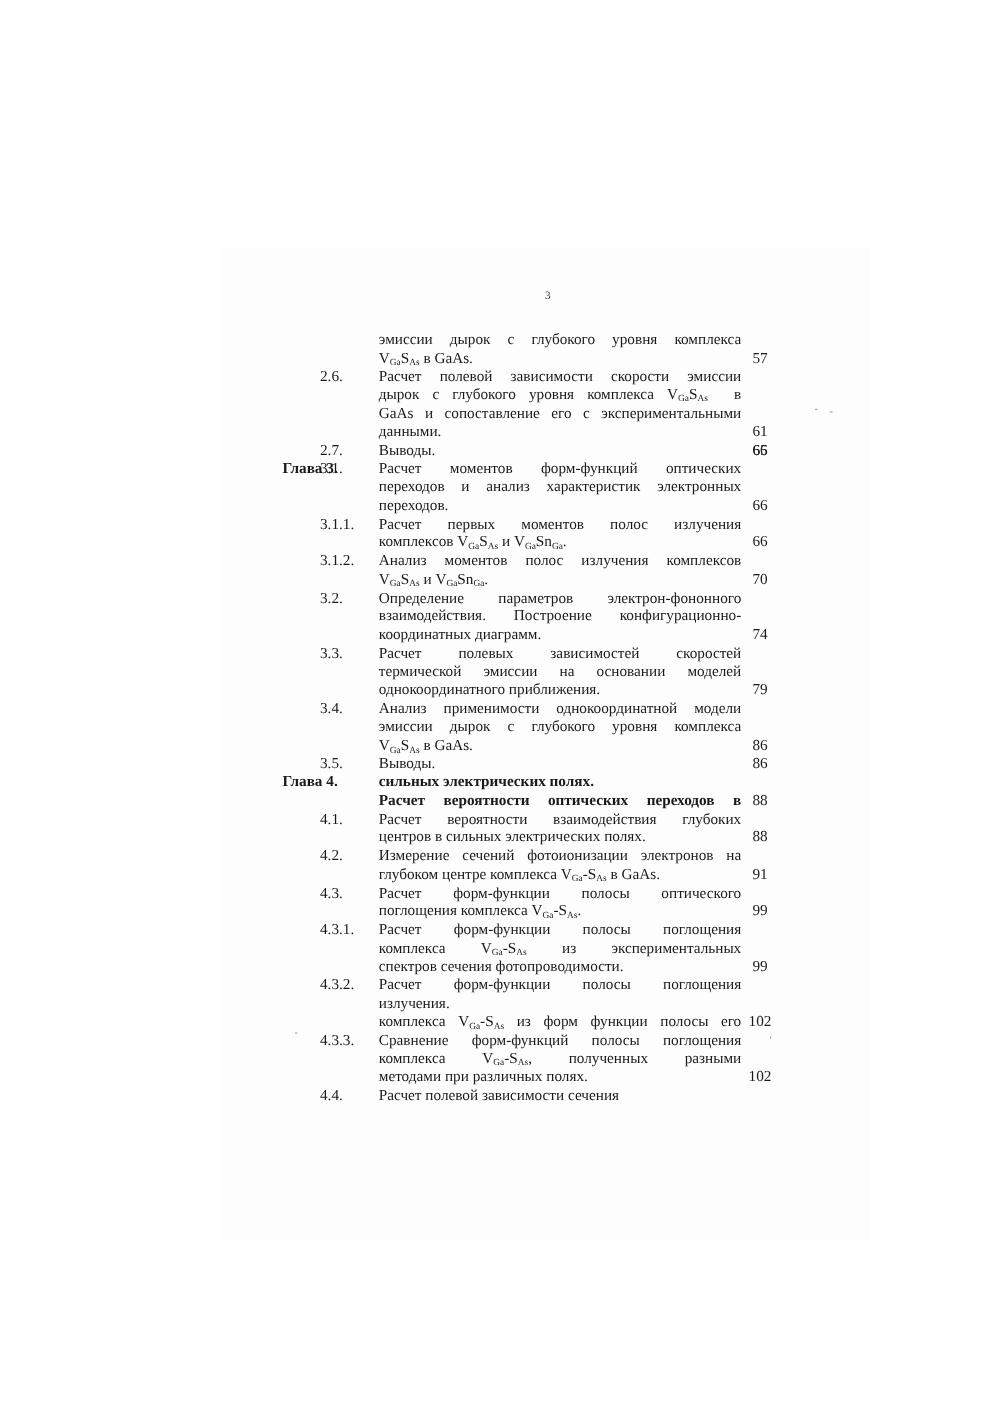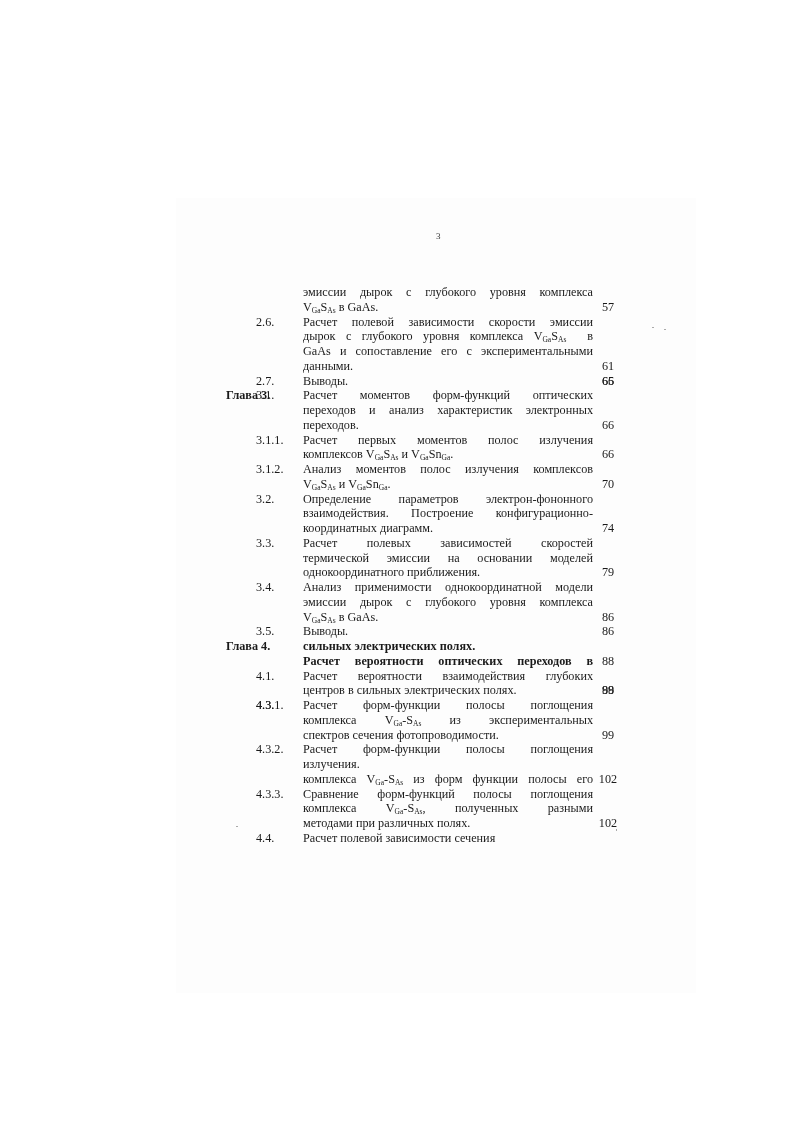--- a/index.html
+++ b/index.html
@@ -1,21 +1,21 @@
 <!DOCTYPE html>
 <html><head>
 <meta charset="utf-8">
 <style>
   html, body { margin: 0; padding: 0; background: #ffffff; }
   body { width: 795px; height: 1124px; position: relative; overflow: hidden;
          font-family: "Liberation Serif", "DejaVu Serif", serif; color: #1a1a1a; }
   .sheet { position: absolute; left: 176px; top: 198px; width: 520px; height: 795px;
            background: #fdfdfd; }
   .page-num { position: absolute; left: 436px; top: 231px; font-size: 9px; color: #333; }
-  .toc { position: absolute; left: 0; top: 264px; width: 795px; margin-top: 21px; }
+  .toc { position: absolute; left: 0; top: 264px; width: 795px; }
   .entry { position: relative; font-size: 12.2px; line-height: 14.75px; }
   .entry .num { position: absolute; left: 256px; top: 0; }
   .entry.chapter .num { left: 226px; font-weight: bold; }
   .entry .title { margin-left: 303px; width: 290px; text-align: justify; text-align-last: left; }
   .entry.chapter .title { font-weight: bold; }
   .entry .pg { position: absolute; left: 598px; width: 20px; text-align: center; bottom: 0; }
   .line { display: block; text-align: justify; text-align-last: justify; }
   .line.last { text-align-last: left; }
   sub { font-size: 7.5px; vertical-align: -2px; line-height: 0; }
   .speck { position: absolute; width: 2px; height: 1px; background: #aaa; }
@@ -125,21 +125,33 @@
     </div>
     <div class="entry">
       <span class="num">4.1.</span>
       <div class="title">
         <span class="line">Расчет вероятности взаимодействия глубоких</span>
         <span class="line last">центров в сильных электрических полях.</span>
       </div>
       <span class="pg">88</span>
     </div>
     <div class="entry">
+      <span class="num">4.2.</span>
+      <div class="title">
+        <span class="line">Измерение сечений фотоионизации электронов на</span>
+        <span class="line last">глубоком центре комплекса V<sub>Ga</sub>-S<sub>As</sub> в GaAs.</span>
+      </div>
+      <span class="pg">91</span>
+    </div>
+    <div class="entry">
       <span class="num">4.3.</span>
+      <div class="title">
+        <span class="line">Расчет форм-функции полосы оптического</span>
+        <span class="line last">поглощения комплекса V<sub>Ga</sub>-S<sub>As</sub>.</span>
+      </div>
       <span class="pg">99</span>
     </div>
     <div class="entry">
       <span class="num">4.3.1.</span>
       <div class="title">
         <span class="line">Расчет форм-функции полосы поглощения</span>
         <span class="line">комплекса V<sub>Ga</sub>-S<sub>As</sub> из экспериментальных</span>
         <span class="line last">спектров сечения фотопроводимости.</span>
       </div>
       <span class="pg">99</span>

